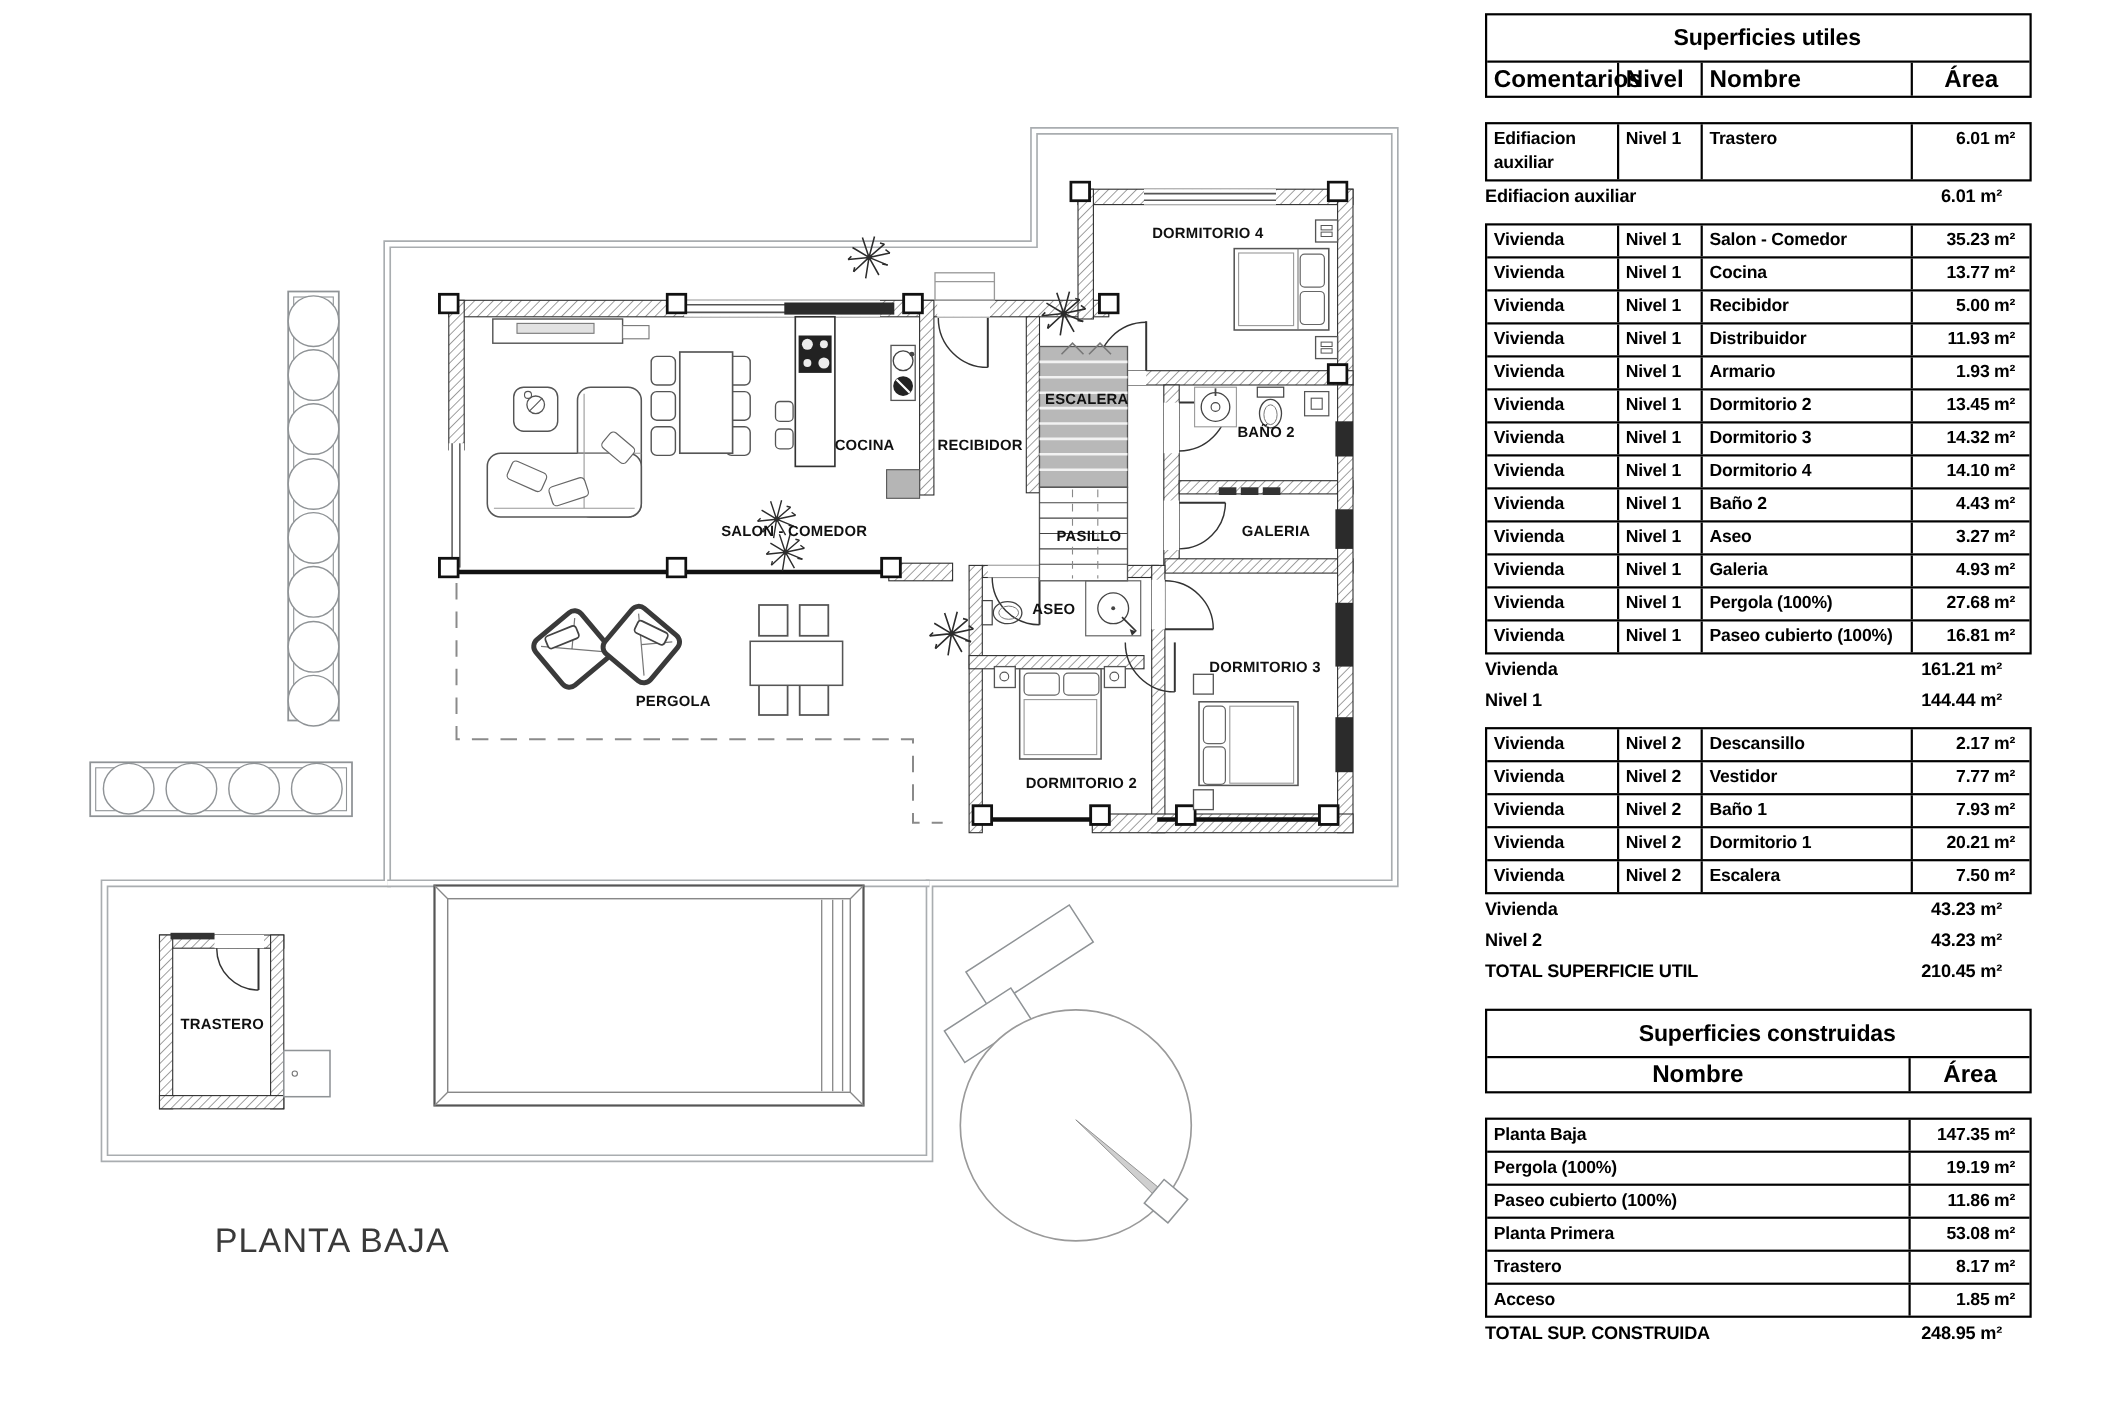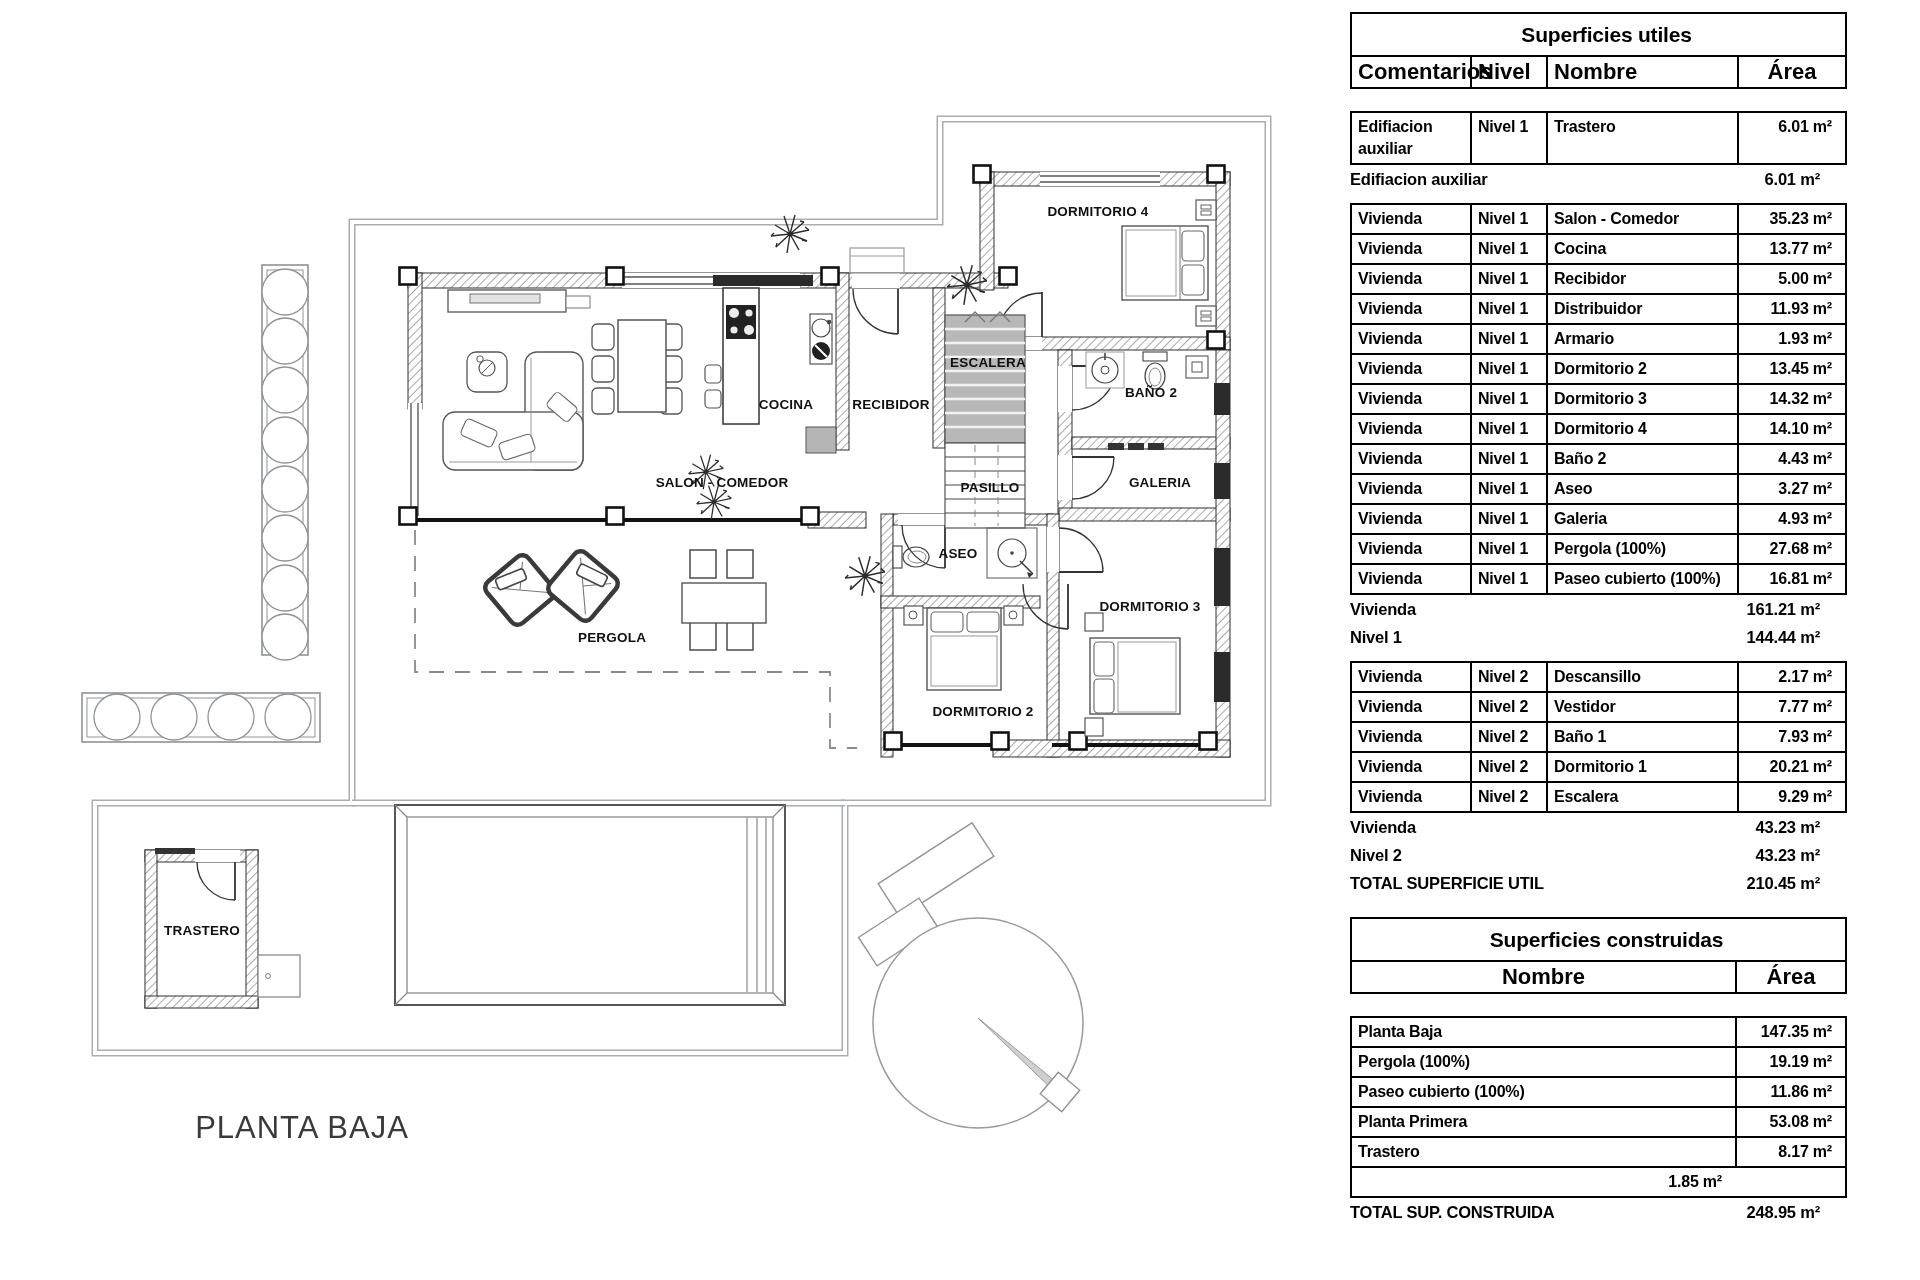--- a/index.html
+++ b/index.html
@@ -526,21 +526,21 @@
             <div class="t-row u-grid">
               <div>Vivienda</div>
               <div>Nivel 2</div>
               <div>Dormitorio 1</div>
               <div class="cell-area">20.21 m²</div>
             </div>
             <div class="t-row u-grid">
               <div>Vivienda</div>
               <div>Nivel 2</div>
               <div>Escalera</div>
-              <div class="cell-area">9.29 m²</div>
+              <div class="cell-area">7.50 m²</div>
             </div>
           </div>
           <div class="t-sub">
             <div>Vivienda</div>
             <div class="sub-area">43.23 m²</div>
           </div>
           <div class="t-sub">
             <div>Nivel 2</div>
             <div class="sub-area">43.23 m²</div>
           </div>
@@ -576,20 +576,21 @@
             </div>
             <div class="t-row c-grid">
               <div>Planta Primera</div>
               <div class="cell-area">53.08 m²</div>
             </div>
             <div class="t-row c-grid">
               <div>Trastero</div>
               <div class="cell-area">8.17 m²</div>
             </div>
             <div class="t-row c-grid">
+              <div>Acceso</div>
               <div class="cell-area">1.85 m²</div>
             </div>
           </div>
         </div>
       <div id="constr-total">
           <div class="t-sub">
             <div>TOTAL SUP. CONSTRUIDA</div>
             <div class="sub-area">248.95 m²</div>
           </div>
         </div>

